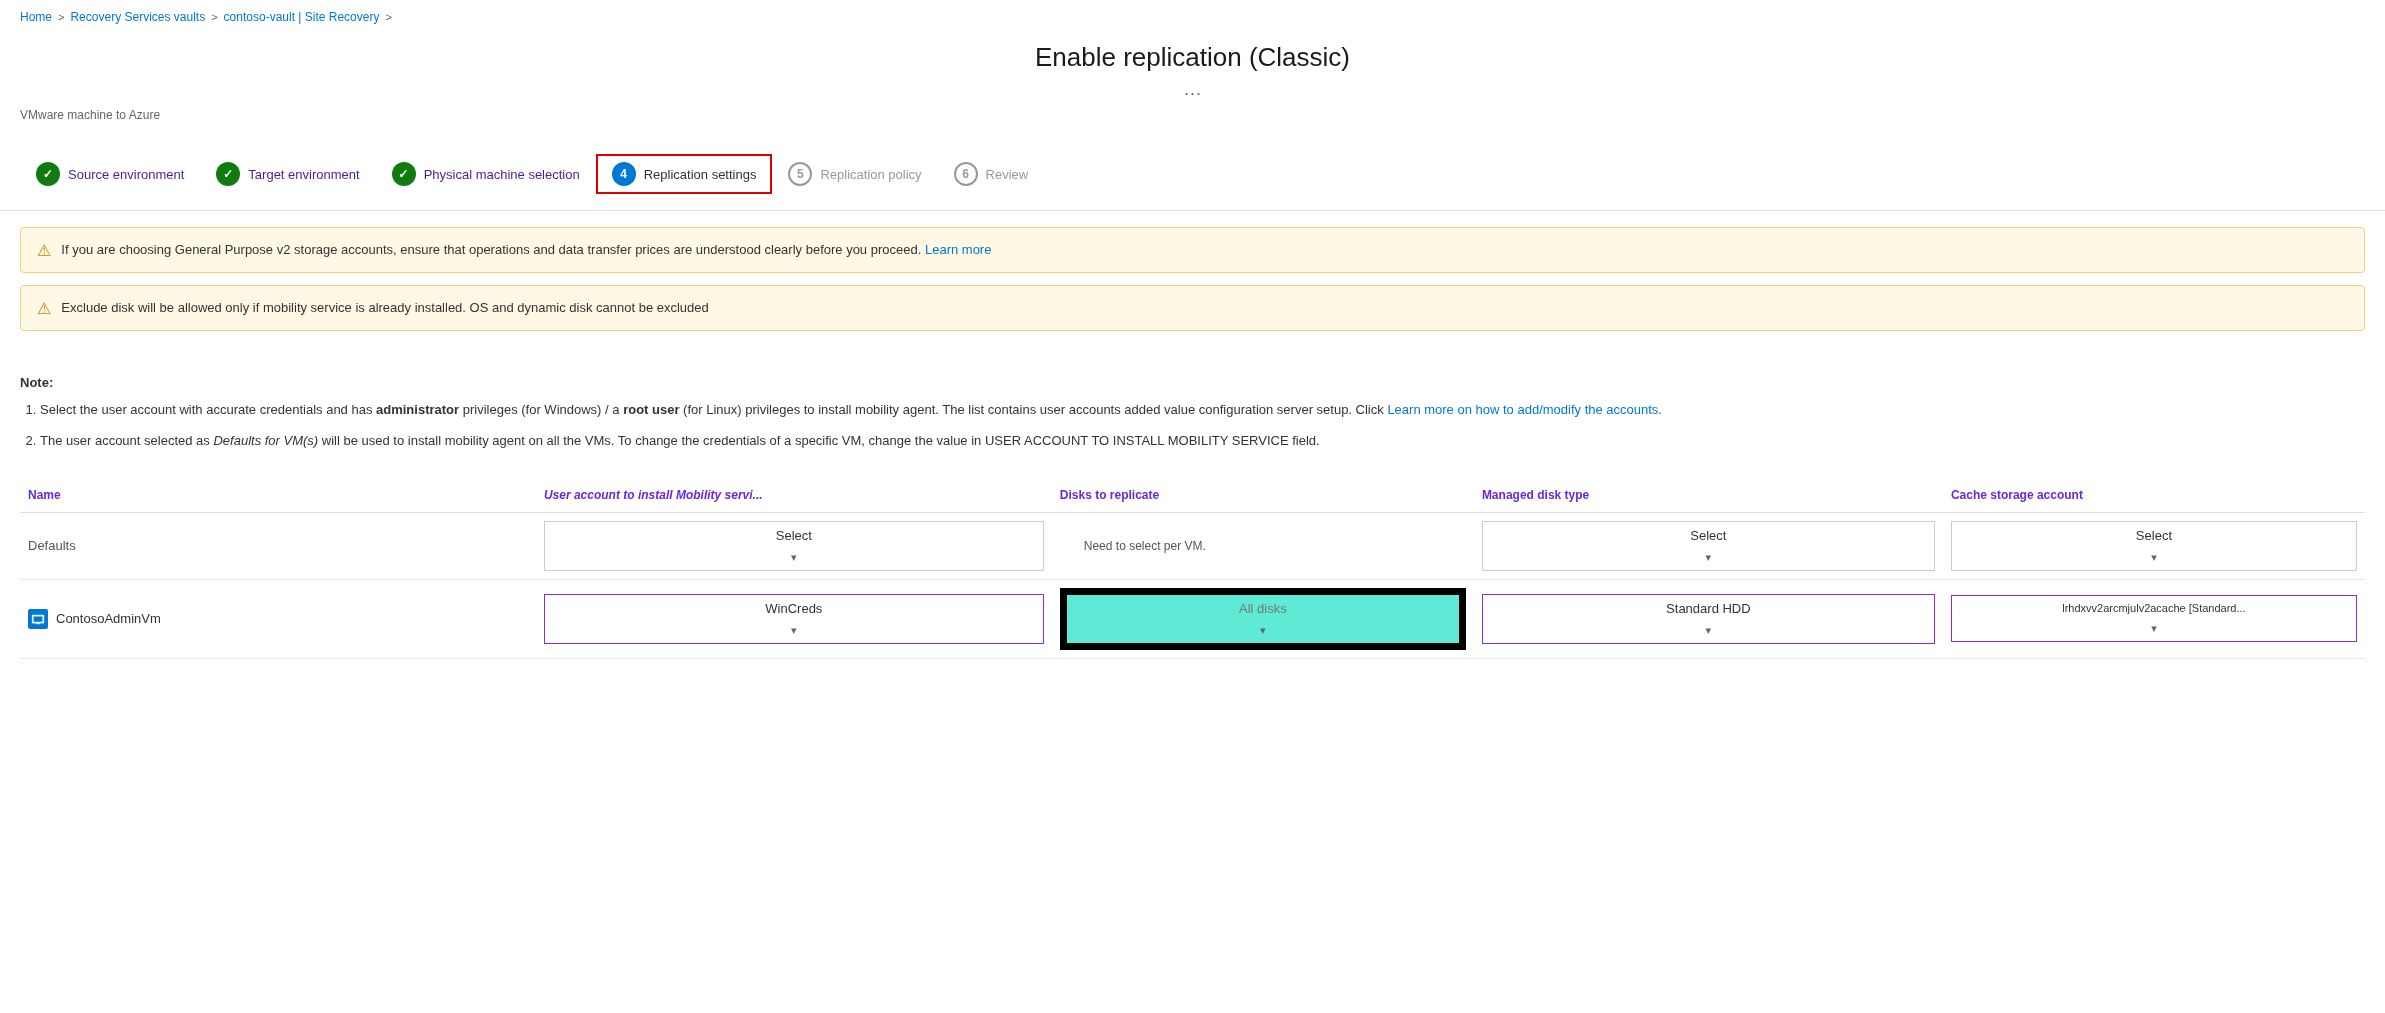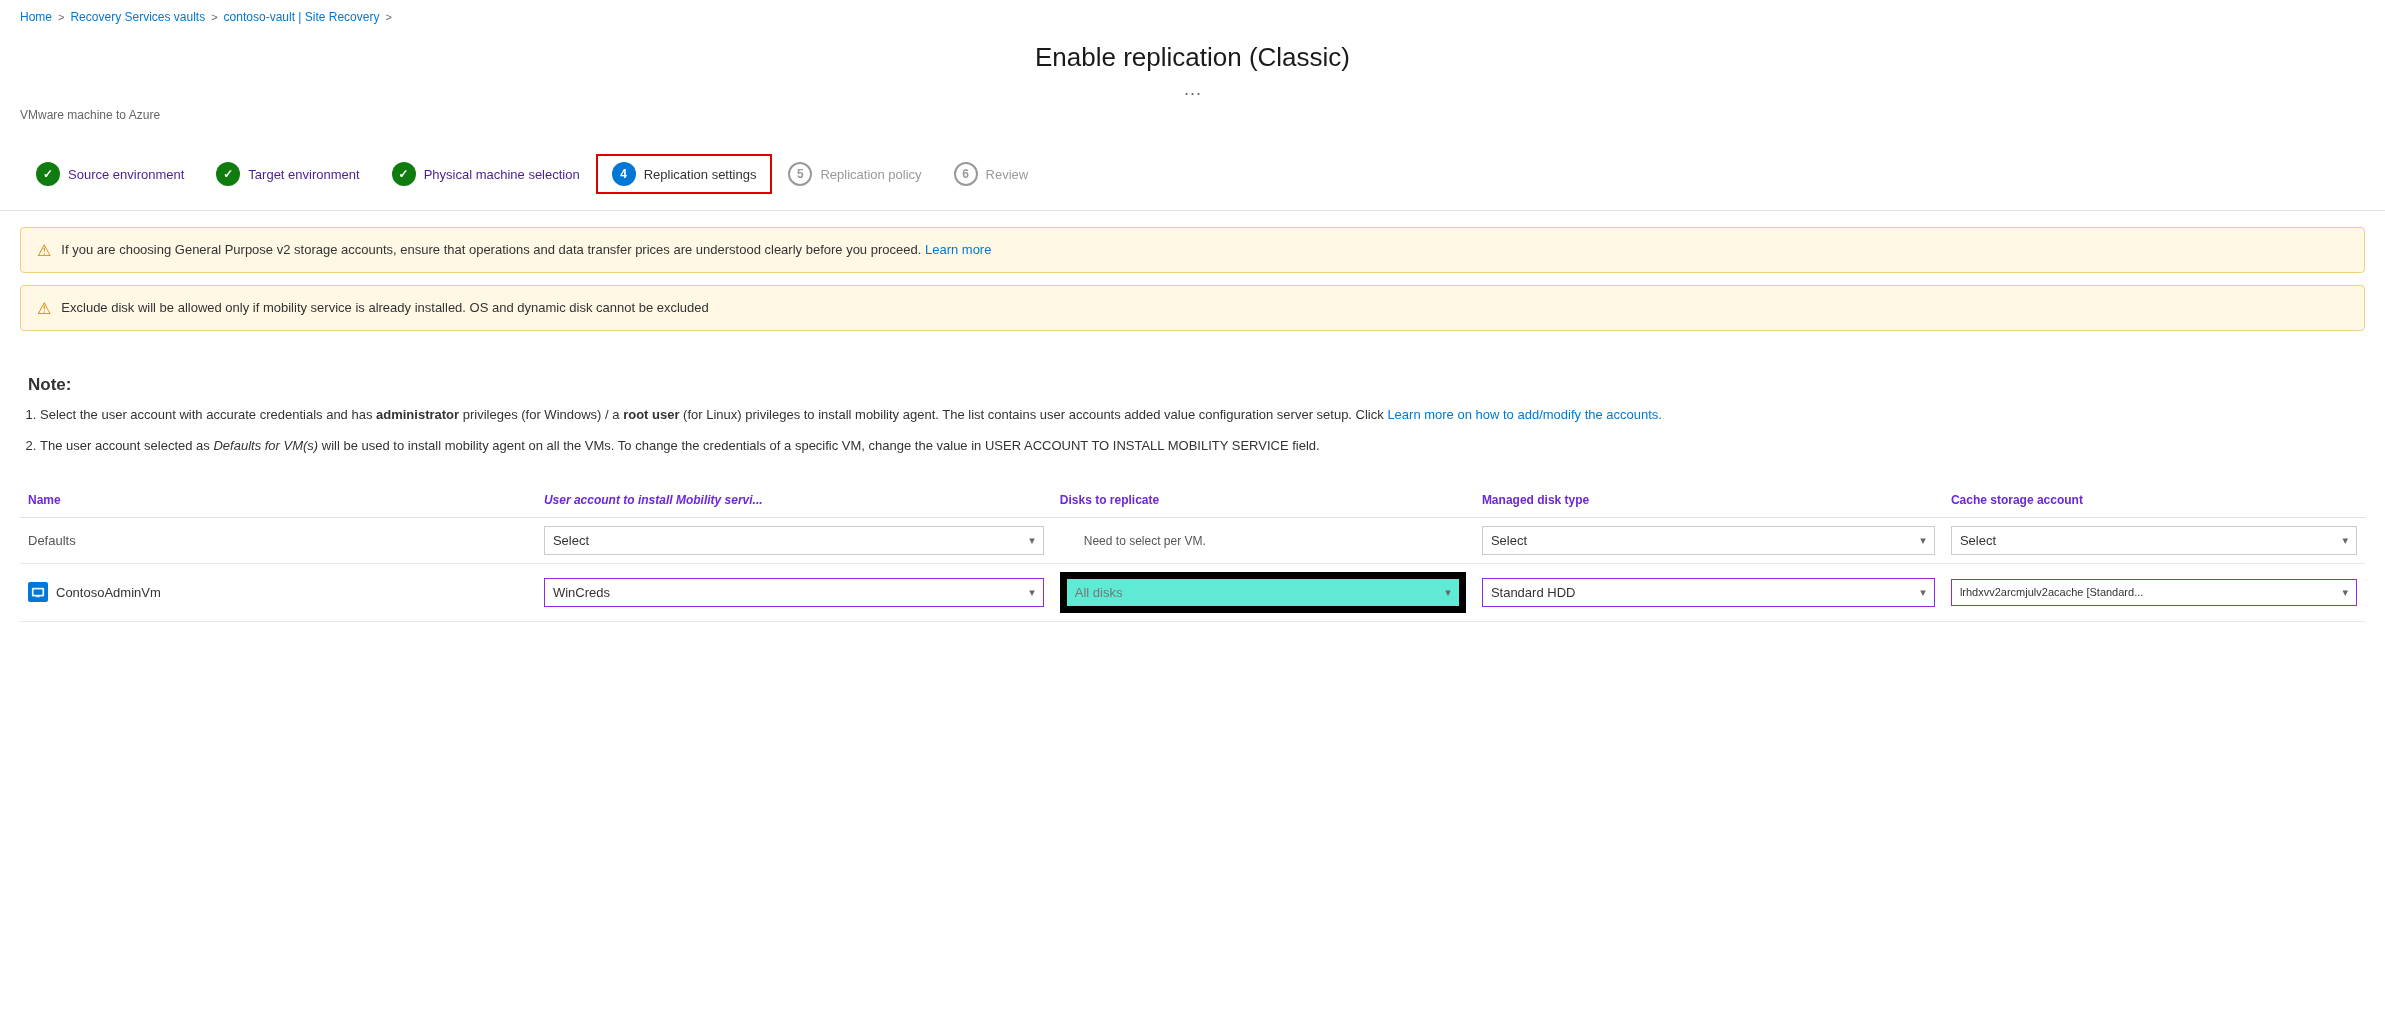--- a/index.html
+++ b/index.html
@@ -28,31 +28,31 @@
     
     .content { padding: 16px 20px; }
     
     .alert-box { display: flex; align-items: flex-start; gap: 10px; padding: 12px 16px; border-radius: 4px; margin-bottom: 12px; }
     .alert-box.warning { background: #fff8e5; border: 1px solid #f0d080; }
     .alert-icon { font-size: 16px; color: #d08000; flex-shrink: 0; margin-top: 1px; }
     .alert-text { font-size: 13px; color: #333; line-height: 1.5; }
     .alert-text a { color: #0078d4; text-decoration: none; }
     
     .note-section { padding: 16px 20px; }
-    .note-title { font-weight: 700; font-size: 17px; margin-bottom: 10px; margin-left: 8px; }
+    .note-title { font-weight: 700; font-size: 13px; margin-bottom: 10px; }
     .note-list { padding-left: 20px; }
     .note-list li { margin-bottom: 10px; line-height: 1.6; font-size: 13px; }
     .note-list li a { color: #0078d4; text-decoration: none; }
     
     .table-section { padding: 0 20px 20px 20px; }
     .vm-table { width: 100%; border-collapse: collapse; }
     .vm-table th { text-align: left; padding: 10px 8px; font-size: 12px; font-weight: 600; color: #6d28d9; border-bottom: 1px solid #e0e0e0; }
     .vm-table td { padding: 8px 8px; font-size: 13px; border-bottom: 1px solid #e8e8e8; vertical-align: middle; }
     
-    .select-dropdown { display: flex; align-items: center; justify-content: space-between; border: 1px solid #ccc; padding: 6px 8px; background: #fff; cursor: pointer; min-width: 180px; font-size: 13px; color: #333; }
+    .select-dropdown { display: flex; align-items: center; justify-content: space-between; border: 1px solid #ccc; padding: 6px 16px; background: #fff; cursor: pointer; min-width: 180px; gap: 8px; font-size: 13px; color: #333; flex-direction: column; }
     .select-dropdown .chevron { font-size: 11px; color: #666; flex-shrink: 0; }
     .select-dropdown.purple-border { border-color: #8a2be2; }
     .select-dropdown.greyed { background: #5eead4; color: #777; border: 7px solid #000000; }
     
     .vm-name-cell { display: flex; align-items: center; gap: 8px; }
     .vm-icon { width: 20px; height: 20px; background: #0078d4; border-radius: 2px; display: flex; align-items: center; justify-content: center; flex-shrink: 0; }
     .vm-icon svg { width: 14px; height: 14px; fill: #fff; }
     
     .defaults-row td { color: #555; font-style: normal; }
     

